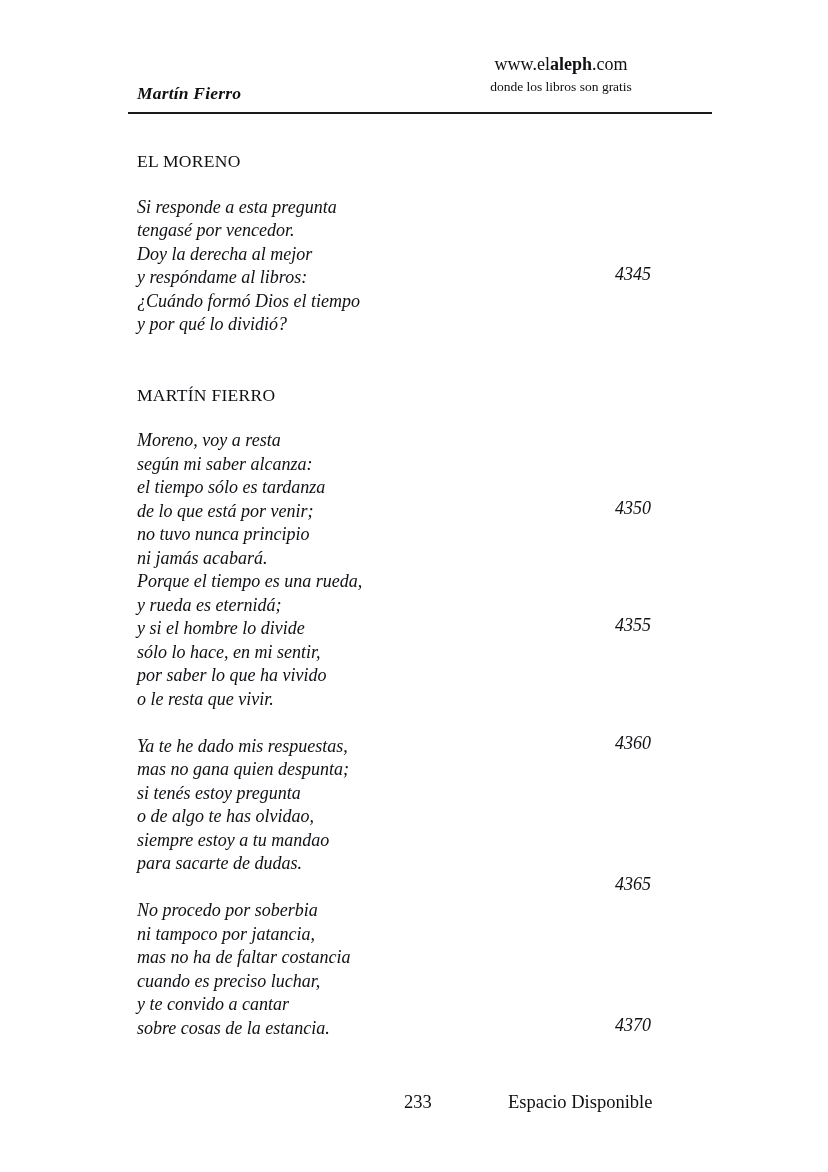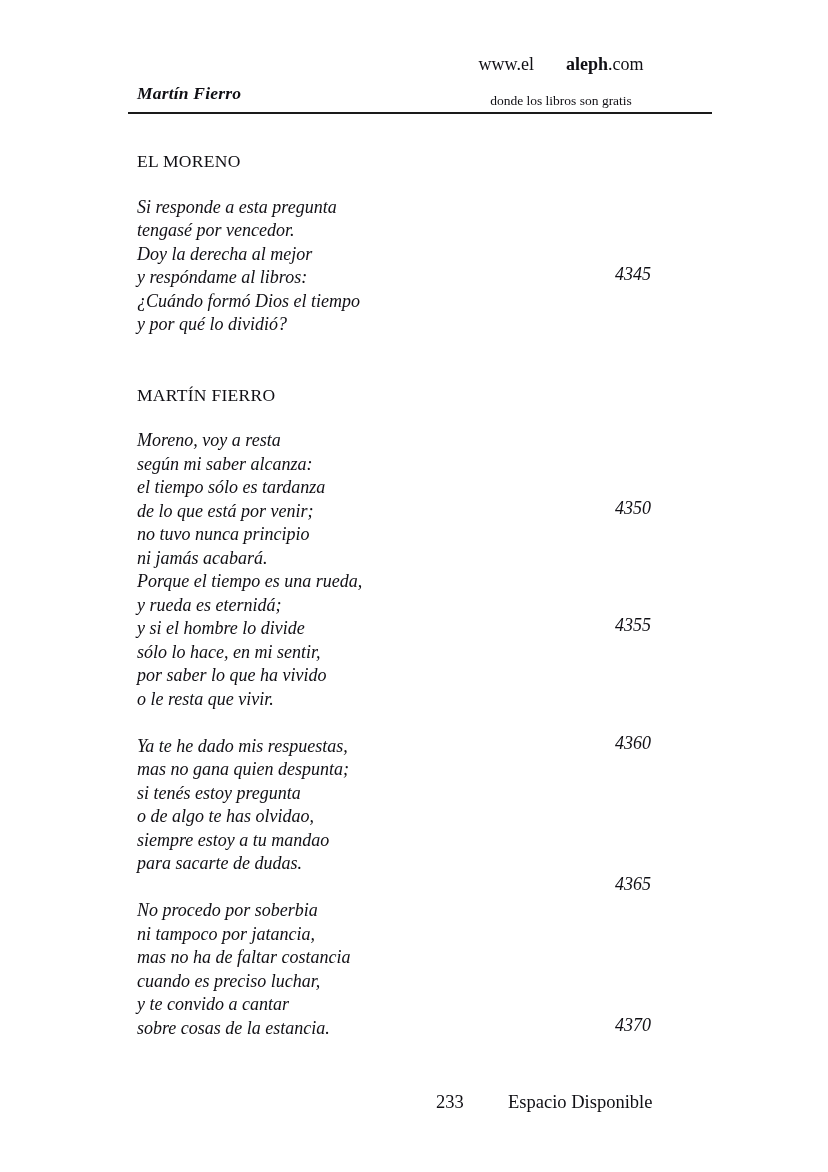--- a/index.html
+++ b/index.html
@@ -42,26 +42,26 @@
     right: 6px;
     top: 0;
     text-align: center;
     width: 290px;
   }
   .site-url {
     font-size: 18px;
     line-height: 1.35;
     white-space: nowrap;
   }
-  .site-url .brand { font-weight: bold; padding-left: 32px; }
+  .site-url .brand { font-weight: bold; }
   .site-tagline {
     font-size: 13.5px;
     line-height: 1.35;
     white-space: nowrap;
-    margin-top: 16px;
+    margin-top: 2px;
   }
   .head-rule {
     position: absolute;
     left: 128px;
     top: 112px;
     width: 584px;
     height: 0;
     border-top: 2.2px solid #1a1a1a;
   }
 
@@ -109,21 +109,20 @@
     left: 0;
     top: 1092px;
     width: 828px;
     height: 30px;
     font-size: 18.5px;
   }
   .folio {
     position: absolute;
     left: 404px;
     top: 0;
-    margin-left: 32px;
   }
   .footer-note {
     position: absolute;
     left: 508px;
     top: 0;
     white-space: nowrap;
   }
 </style>
 </head>
 <body>

